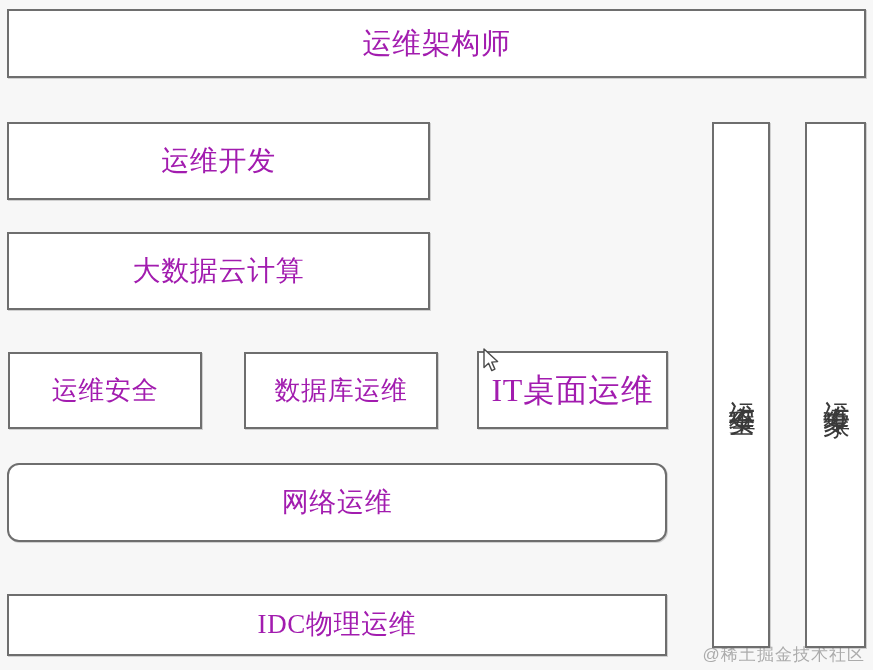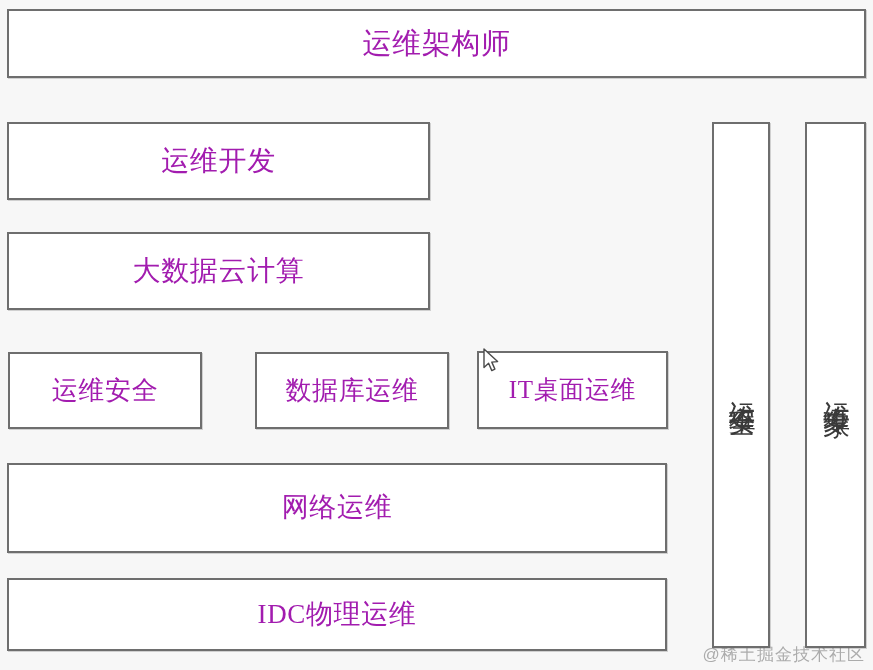--- a/index.html
+++ b/index.html
@@ -46,31 +46,31 @@
   .n-devops         { left: 7px;   top: 122px; width: 423px; height: 78px;  }
   .n-devops .label  { font-size: 28px; }
 
   .n-bigdata        { left: 7px;   top: 232px; width: 423px; height: 78px;  }
   .n-bigdata .label { font-size: 28px; }
 
   
   .n-sysops         { left: 8px;   top: 352px; width: 194px; height: 77px;  }
   .n-sysops .label  { font-size: 26px; }
 
-  .n-dbops          { left: 255px; top: 352px; width: 194px; height: 77px;  }
+  .n-dbops          { left: 244px; top: 352px; width: 194px; height: 77px;  }
   .n-dbops .label   { font-size: 26px; }
 
   .n-itdesk         { left: 477px; top: 351px; width: 191px; height: 78px;  }
-  .n-itdesk .label  { font-size: 25px; }
+  .n-itdesk .label  { font-size: 32px; }
 
   
-  .n-netops         { left: 7px;   top: 463px; width: 660px; height: 90px;  }
+  .n-netops         { left: 7px;   top: 463px; width: 660px; height: 79px; border-radius: 12px;  }
   .n-netops .label  { font-size: 27px; }
 
-  .n-idcops         { left: 7px;   top: 578px; width: 660px; height: 73px;  }
+  .n-idcops         { left: 7px;   top: 594px; width: 660px; height: 62px;  }
   .n-idcops .label  { font-size: 27px; }
 
   
   .pillar {
     position: absolute;
     background: #ffffff;
     border: 2px solid #6e6e6e;
     box-sizing: border-box;
     display: flex;
     align-items: center;

